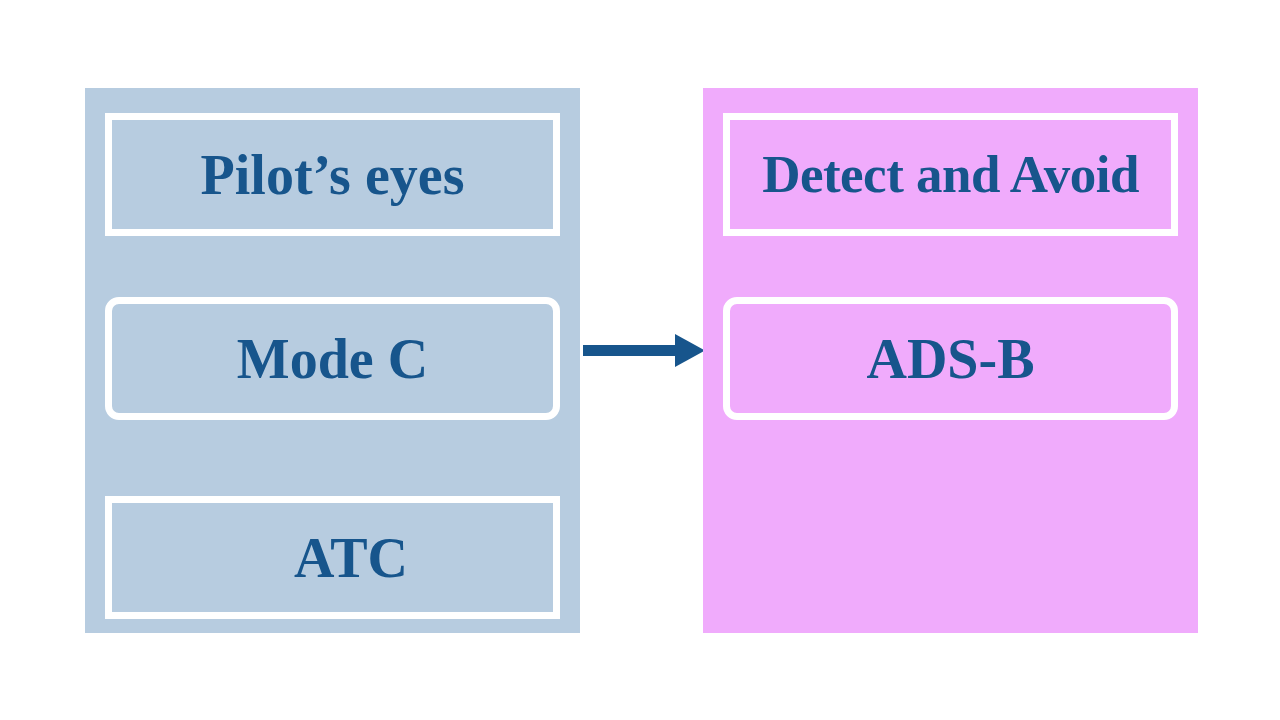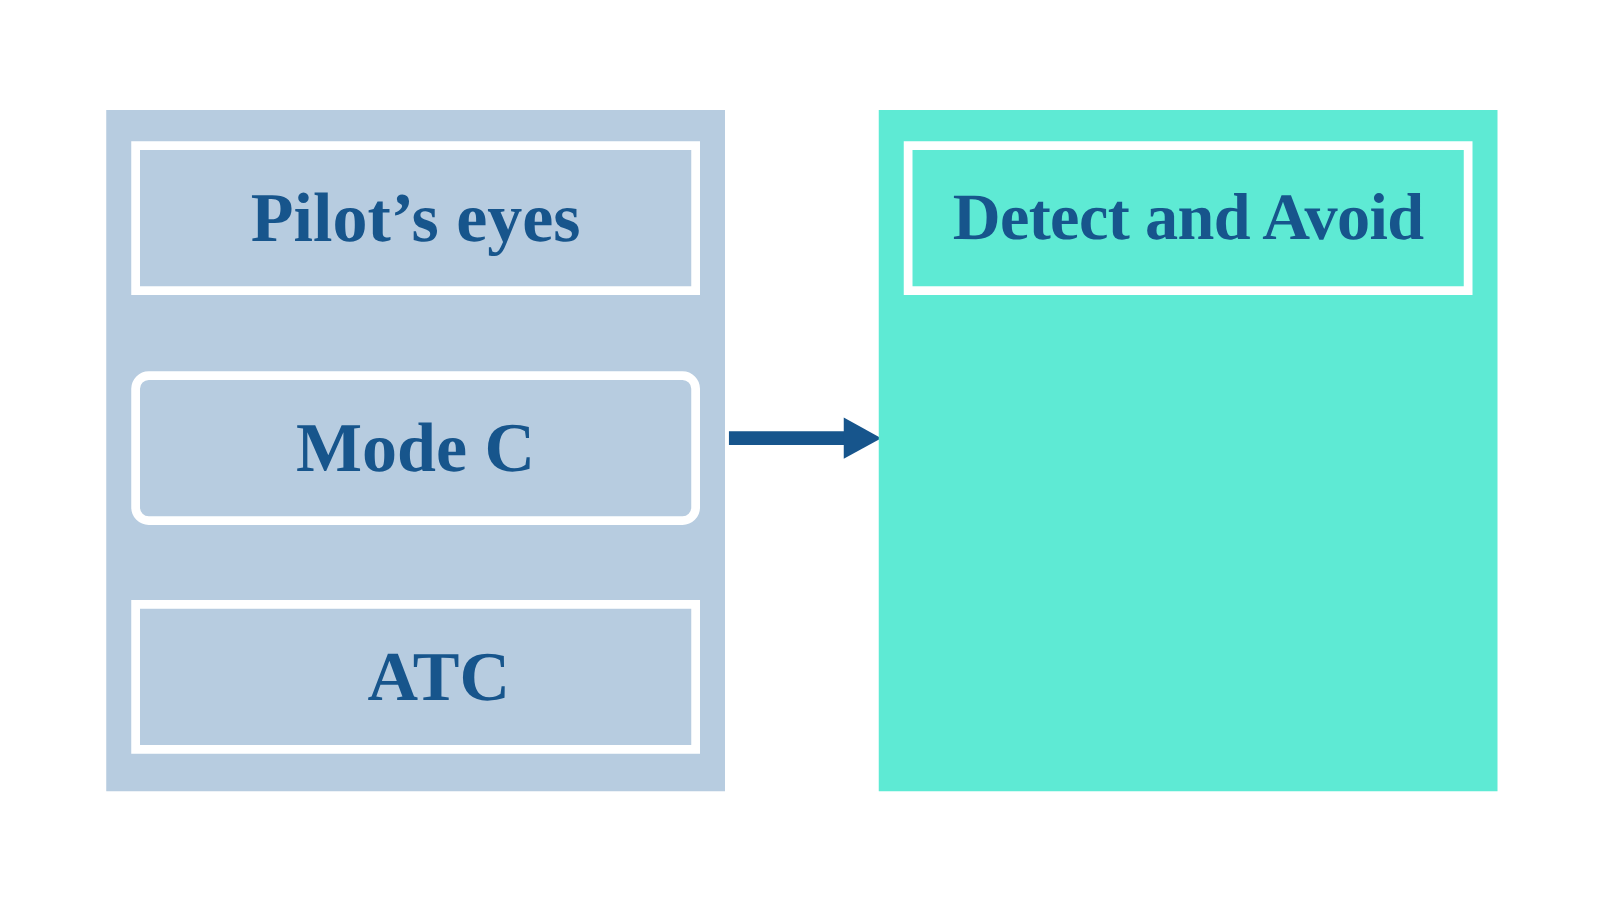--- a/index.html
+++ b/index.html
@@ -30,39 +30,39 @@
     top: 88px;
     width: 495px;
     height: 545px;
     background: #b7cce0;
   }
   .panel-modern {
     left: 703px;
     top: 88px;
     width: 495px;
     height: 545px;
-    background: #5eead4;
+    background: #f0abfc;
   }
 
   
   .item-box {
     position: absolute;
     box-sizing: border-box;
     left: 20px;
     width: 455px;
     height: 123px;
     border: 7px solid #ffffff;
     display: flex;
     align-items: center;
     justify-content: center;
     overflow: visible;
   }
   .item-box.row-0 { top: 25px; }
   .item-box.row-1 { top: 209px; border-radius: 14px; }
-  .item-box.row-2 { top: 392px; padding-left: 37px; }
+  .item-box.row-2 { top: 408px; padding-left: 37px; }
 
   .item-label {
     font-family: "Liberation Serif", "DejaVu Serif", serif;
     font-weight: bold;
     font-size: 56px;
     line-height: 1;
     color: #17558c;
     white-space: nowrap;
     letter-spacing: 0px;
     text-align: center;
@@ -103,15 +103,18 @@
     <svg width="122" height="42" viewBox="0 0 122 42" xmlns="http://www.w3.org/2000/svg">
       <rect x="0" y="15" width="95" height="11" fill="#17558c"></rect>
       <polygon points="92,4 122,20.5 92,37" fill="#17558c"></polygon>
     </svg>
   </div>
 
   <div class="panel panel-modern">
     <div class="item-box row-0">
       <span class="item-label long">Detect and Avoid</span>
     </div>
+    <div class="item-box row-1">
+      <span class="item-label">ADS-B</span>
+    </div>
   </div>
 
 </div>
 
 </body></html>

